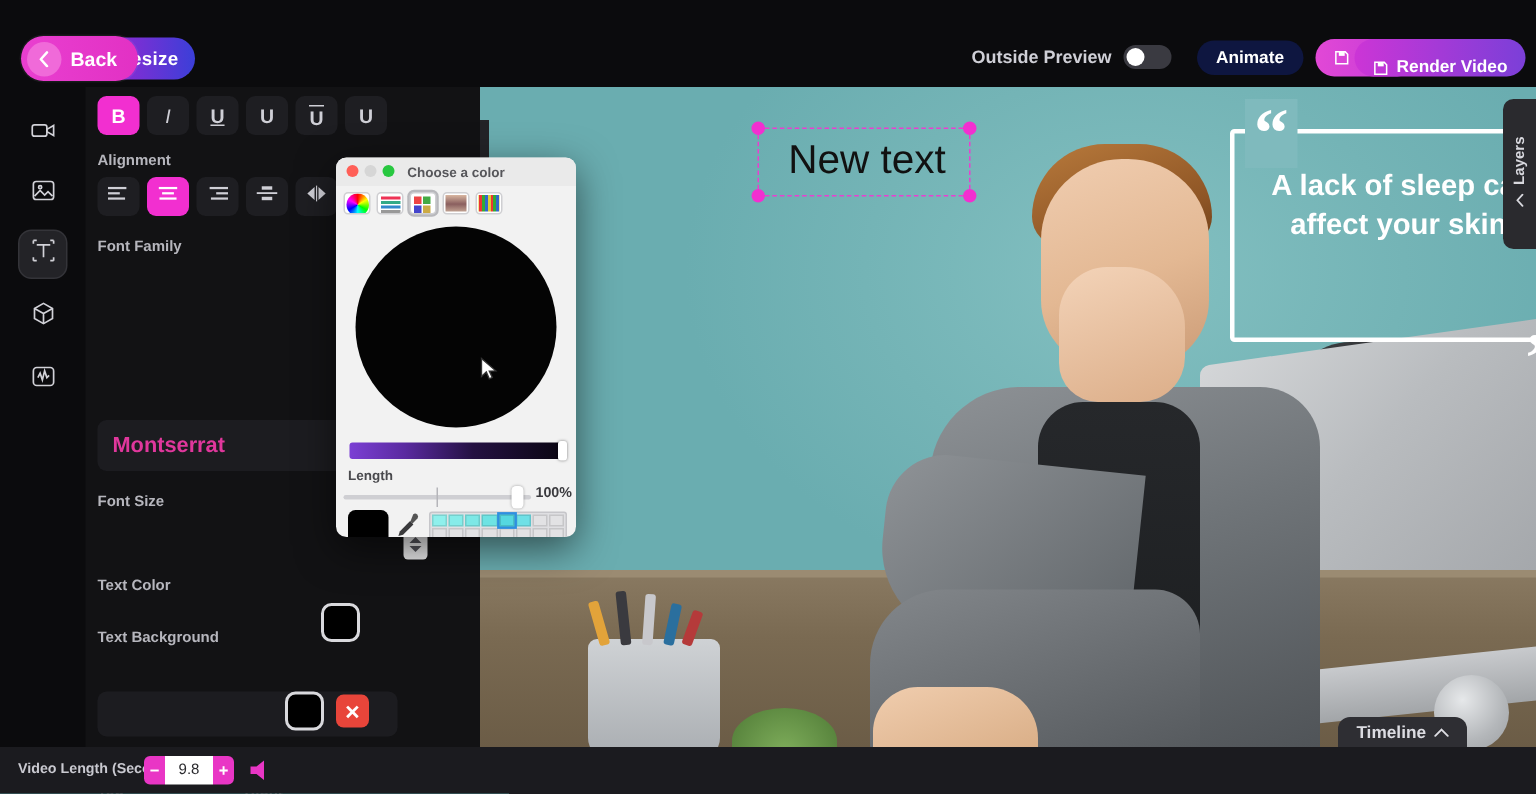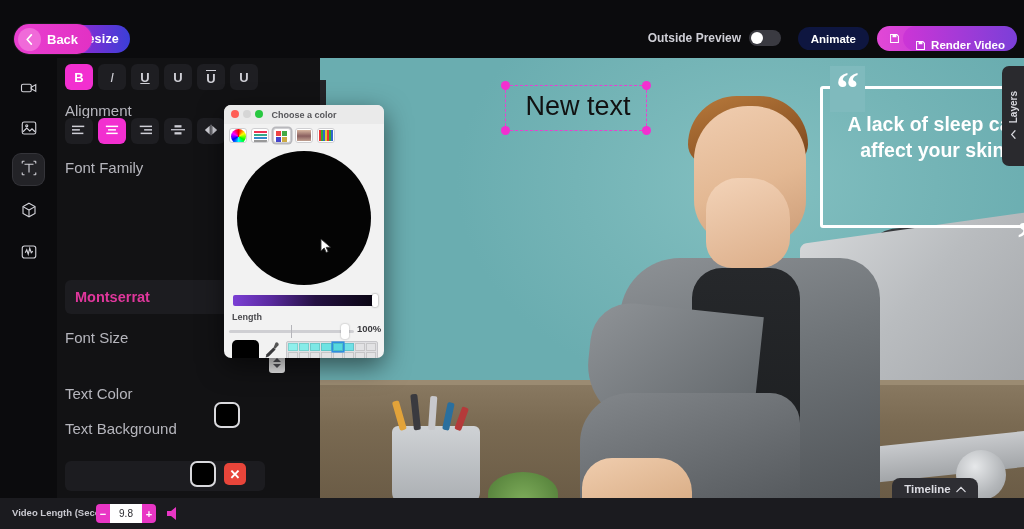--- a/index.html
+++ b/index.html
@@ -95,21 +95,21 @@
     width: 28px; height: 26px; border-radius: 6px; background: #1e1e22;
     display: flex; align-items: center; justify-content: center;
     color: #cfcfd6; font-size: 13px; font-weight: 700;
   }
   .sq.on { background: #f22fd0; color: #fff; }
   .sq i { font-style: italic; font-weight: 400; }
   .u-under { text-decoration: underline; }
   .u-over { border-top: 1.6px solid #cfcfd6; line-height: 1; padding-top: 1px; }
 
   .sec-label {
-    position: absolute; color: #b6b6bd; font-size: 15px; font-weight: 400;
+    position: absolute; color: #b6b6bd; font-size: 10px; font-weight: 700;
   }
   .align-row { position: absolute; left: 8px; top: 60px; display: flex; gap: 5px; }
   .al { width: 28px; height: 26px; border-radius: 6px; background: #1e1e22;
         display:flex; align-items:center; justify-content:center; }
   .al.on { background: #f22fd0; }
   .al svg { width: 14px; height: 12px; }
 
   .field {
     position: absolute; height: 30px; border-radius: 6px; background: #1c1c20;
     display: flex; align-items: center; padding: 0 10px;

